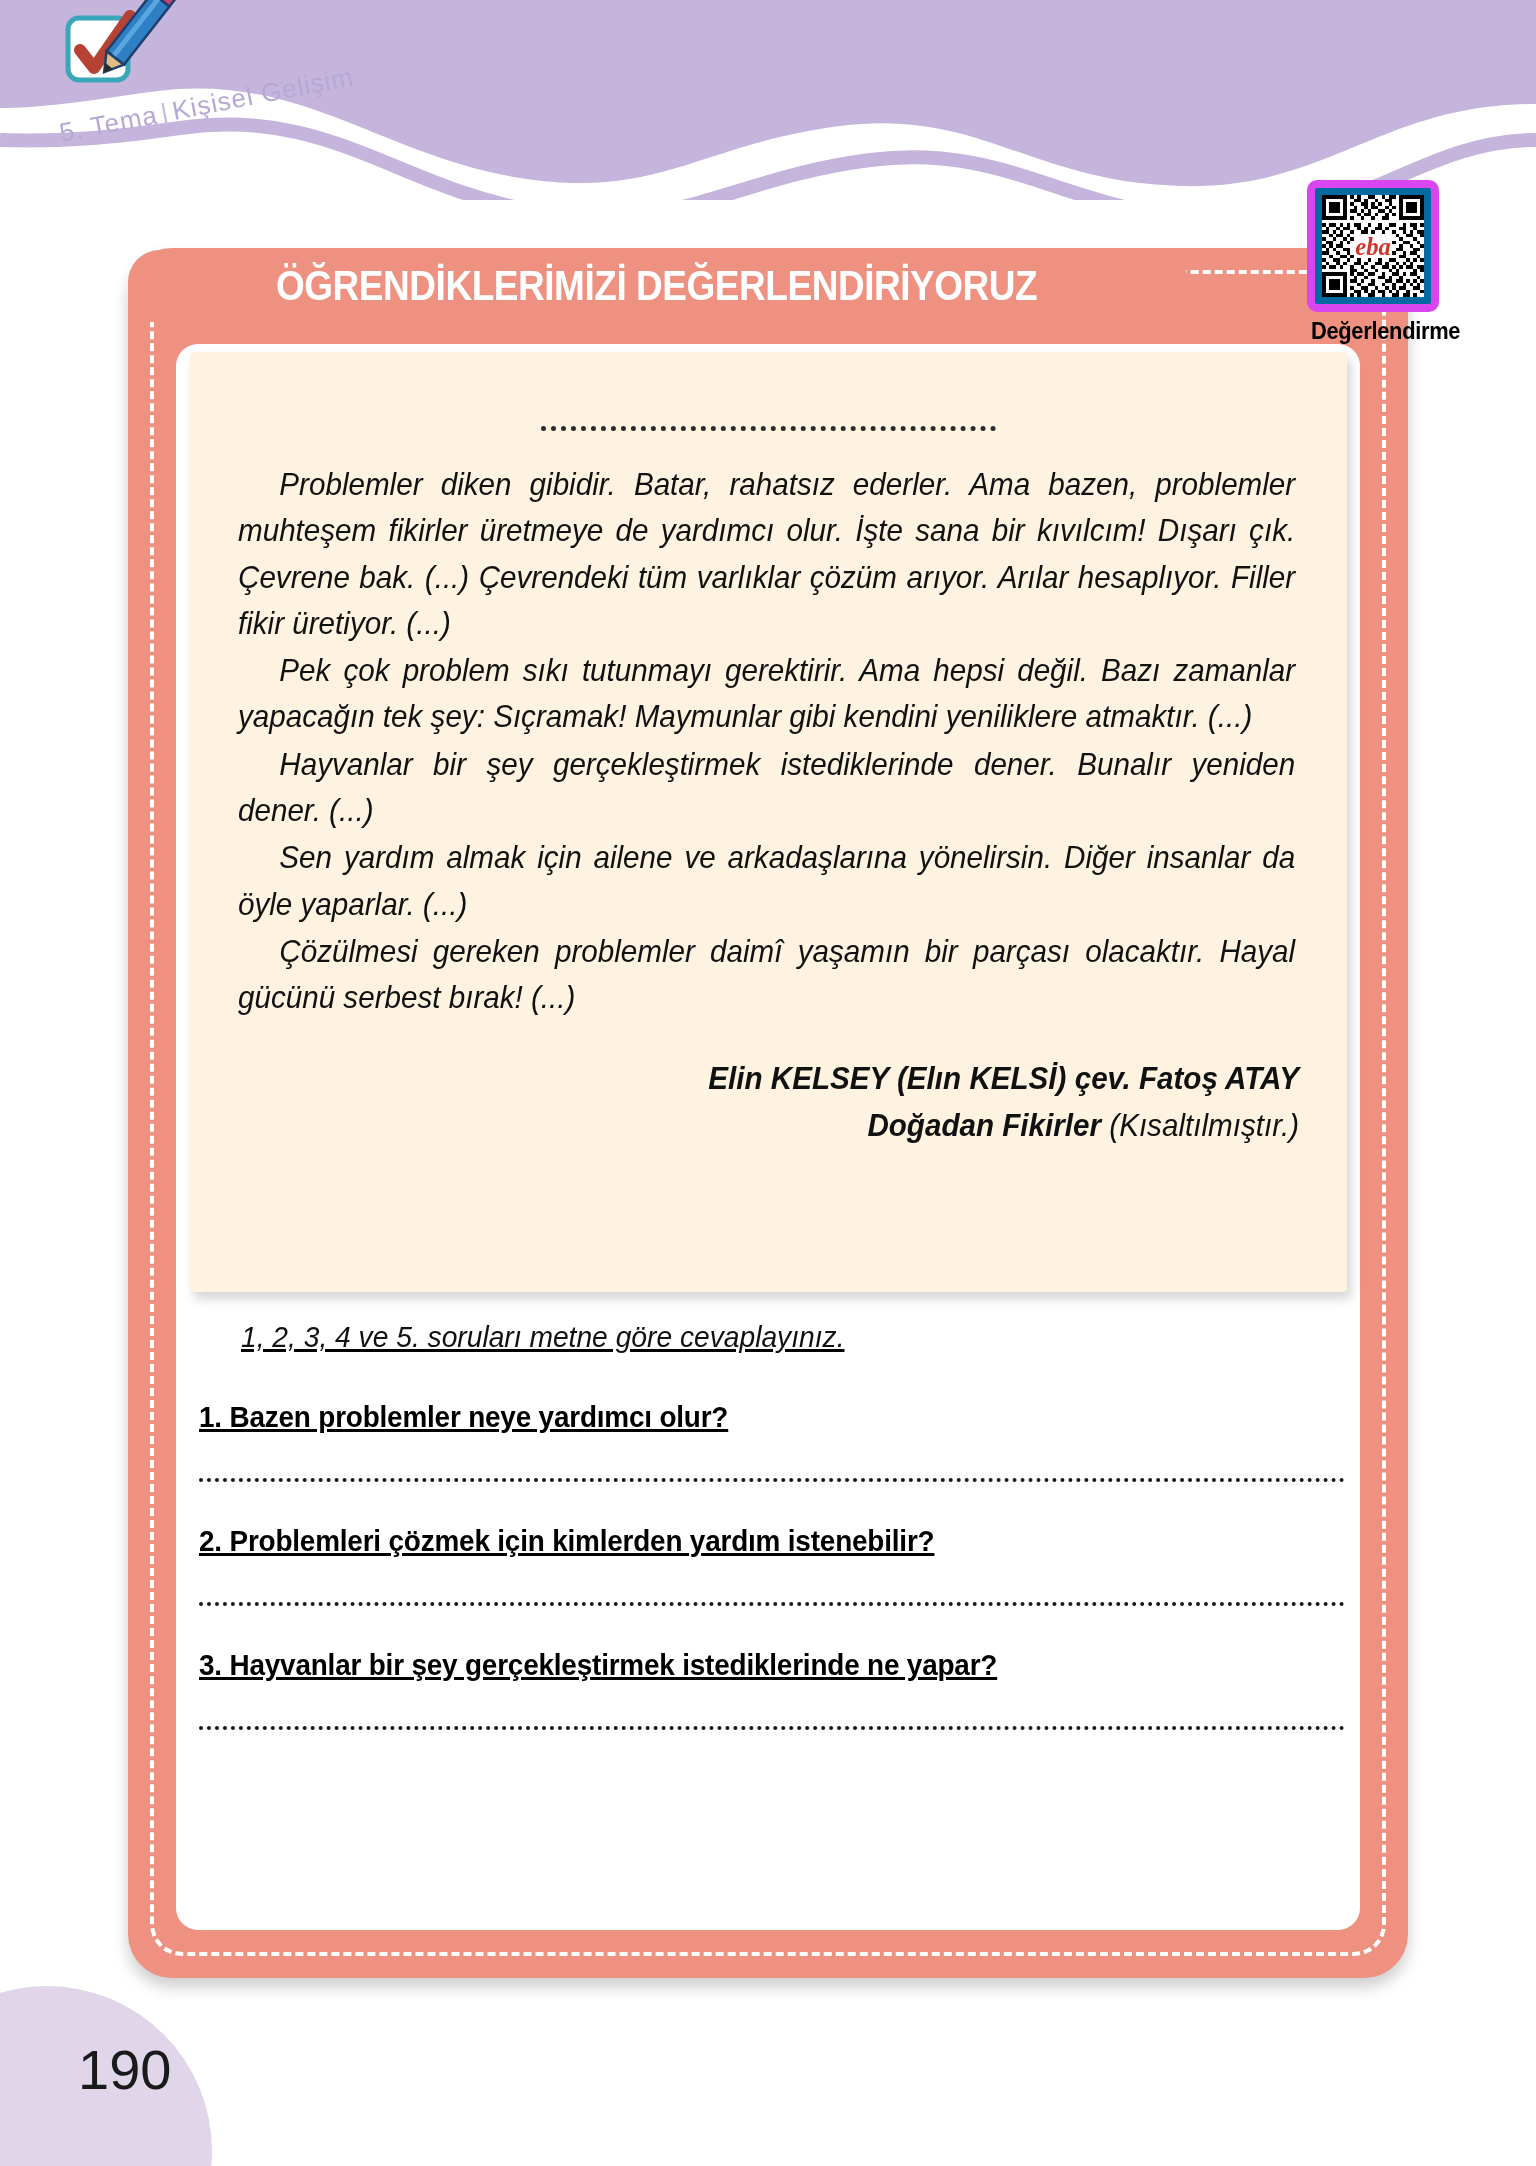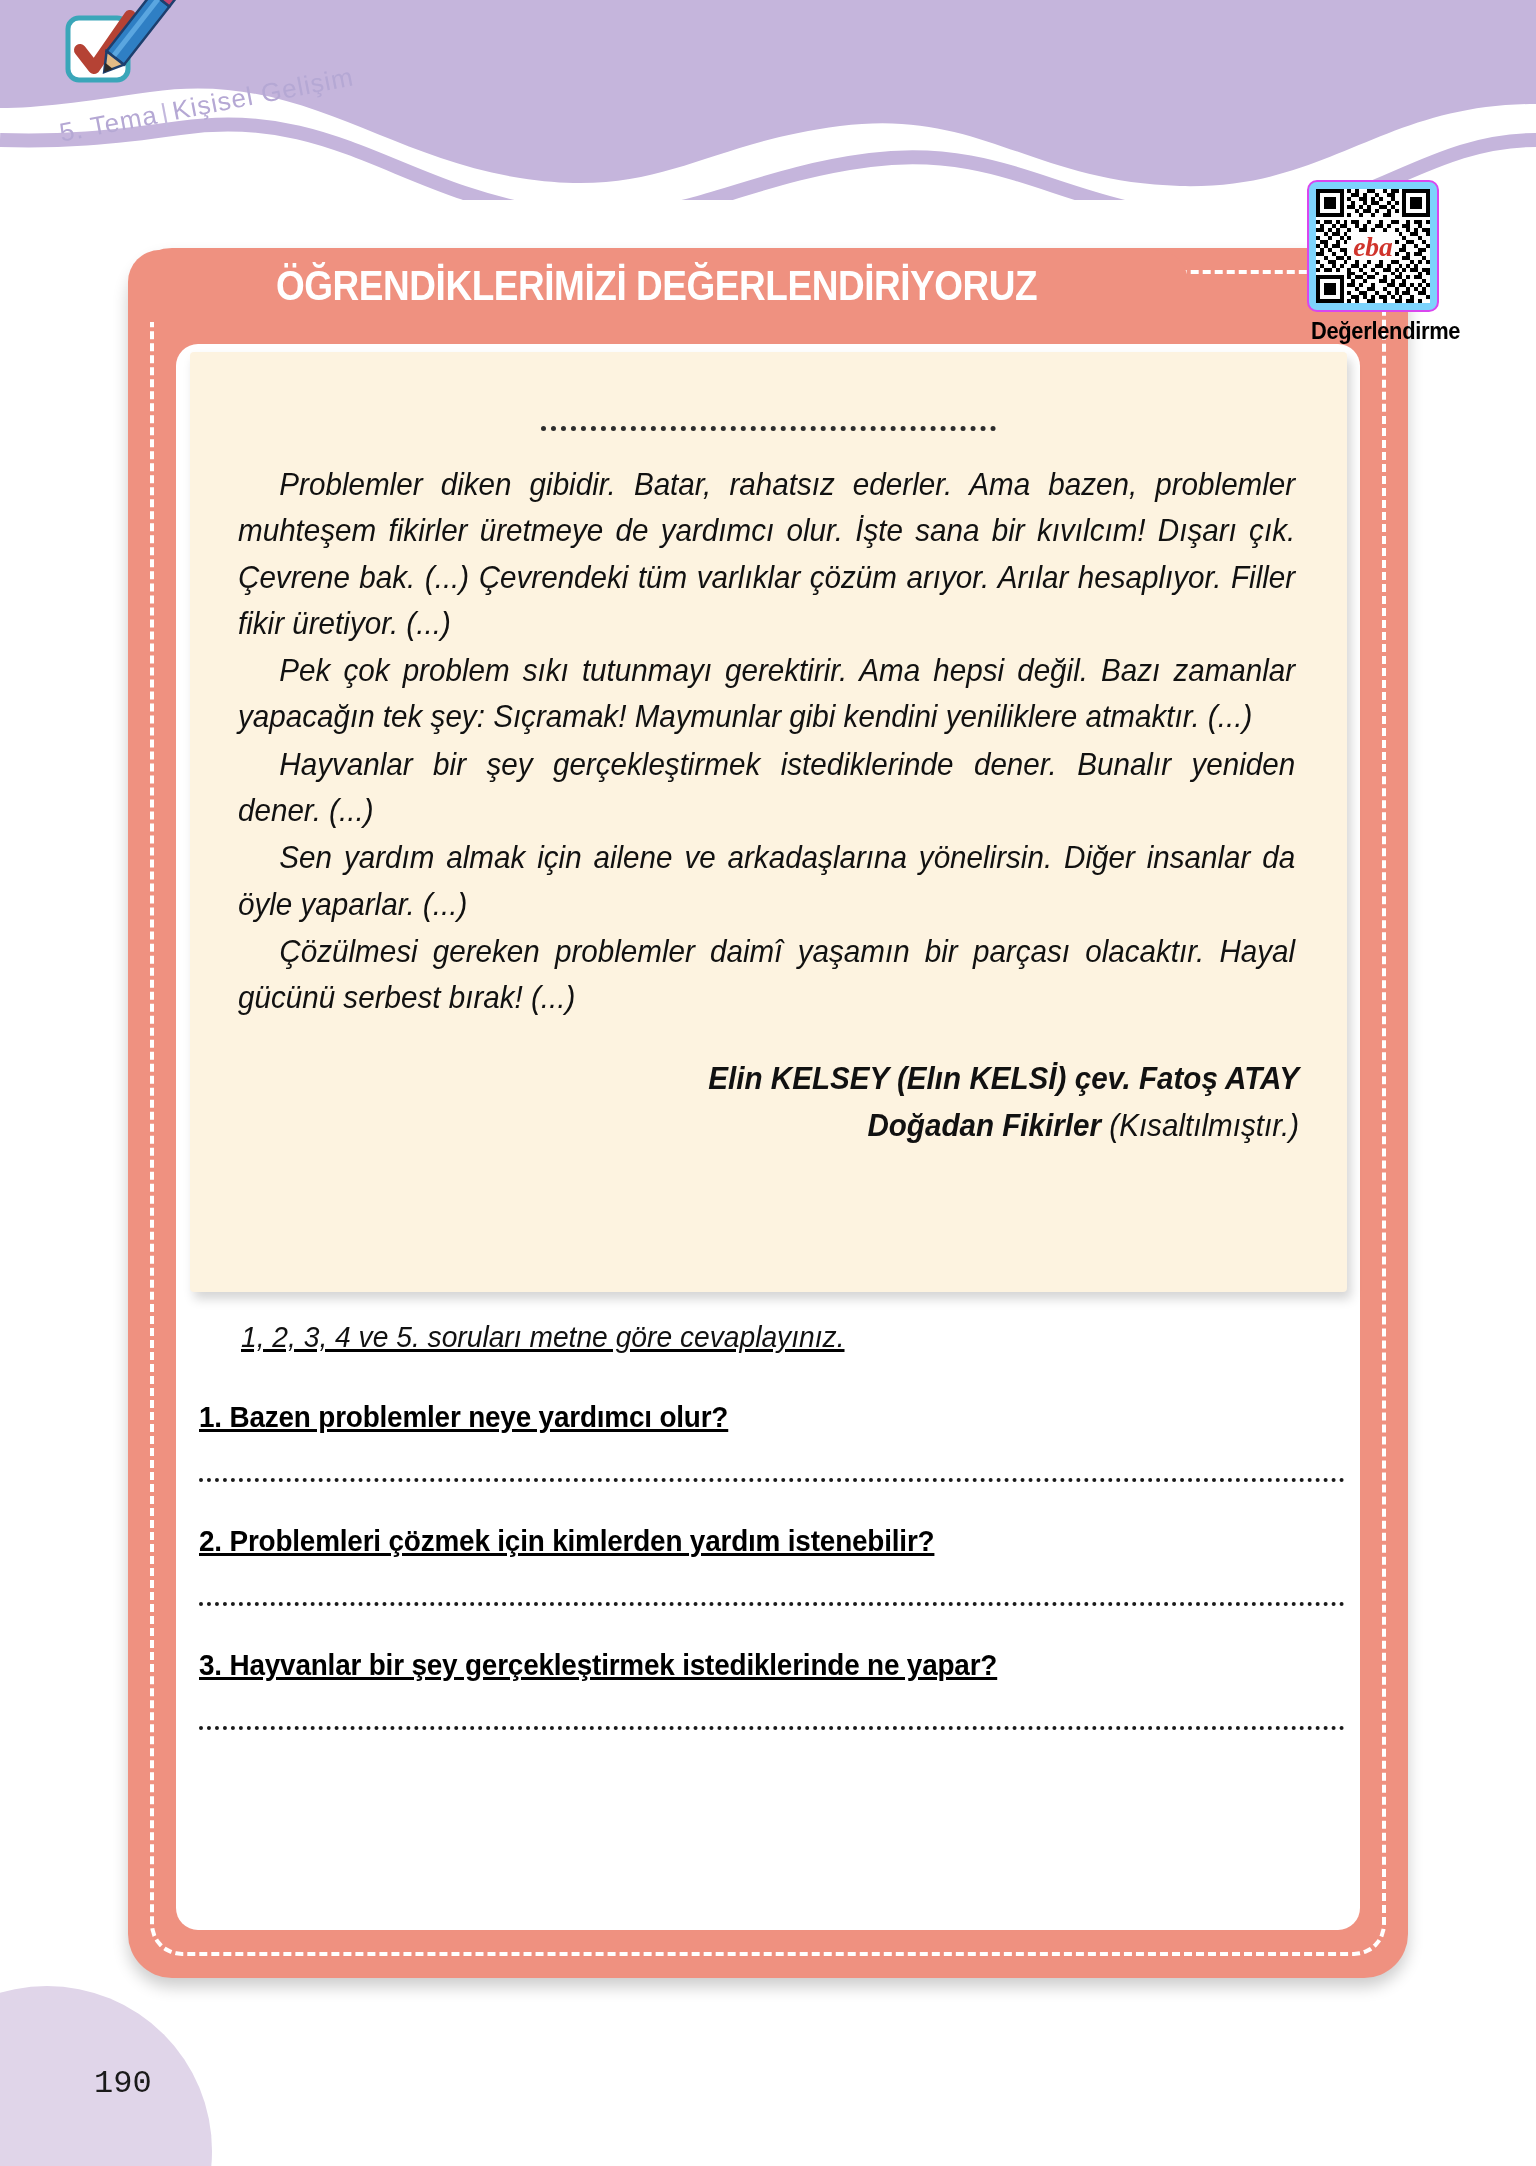--- a/index.html
+++ b/index.html
@@ -72,22 +72,22 @@
     white-space:nowrap;
   }
 
   
   .check-icon { position:absolute; left:50px; top:-8px; width:130px; height:100px; z-index:7; }
 
   
   .qr-block { position:absolute; right:72px; top:180px; z-index:8; text-align:center; }
   .qr-box {
     width:132px; height:132px;
-    background:#7dd3fc;
-    border:2px solid #d946ef;
+    background:#0369a1;
+    border:8px solid #d946ef;
     border-radius:10px;
     padding:7px;
     position:relative;
   }
   .qr-grid { width:100%; height:100%; display:block; }
   .qr-label {
     margin-top:6px;
     font-size:23px;
     font-weight:bold;
     color:#000;
@@ -176,25 +176,25 @@
   .page-circle {
     position:absolute;
     left:-118px; bottom:-150px;
     width:330px; height:330px;
     background:#e0d5e9;
     border-radius:50%;
     z-index:1;
   }
   .page-num {
     position:absolute;
-    left:94px; bottom:64px;
-    font-size:32px;
+    left:78px; bottom:64px;
+    font-size:56px;
     color:#1a1a1a;
     z-index:4;
-    font-family:Liberation Mono, monospace;
+    font-family:Liberation Sans, sans-serif;
   }
 </style>
 </head>
 <body>
 
 <div class="wave-wrap">
   <svg width="1536" height="200" viewBox="0 0 1536 200" xmlns="http://www.w3.org/2000/svg">
     <path d="M0,0 L1536,0 L1536,104 C1380,104 1330,190 1180,186
              C1030,182 980,108 840,126 C700,144 660,200 520,178
              C380,156 300,70 150,92 C80,102 40,108 0,108 Z" fill="#c5b5dc"></path>

